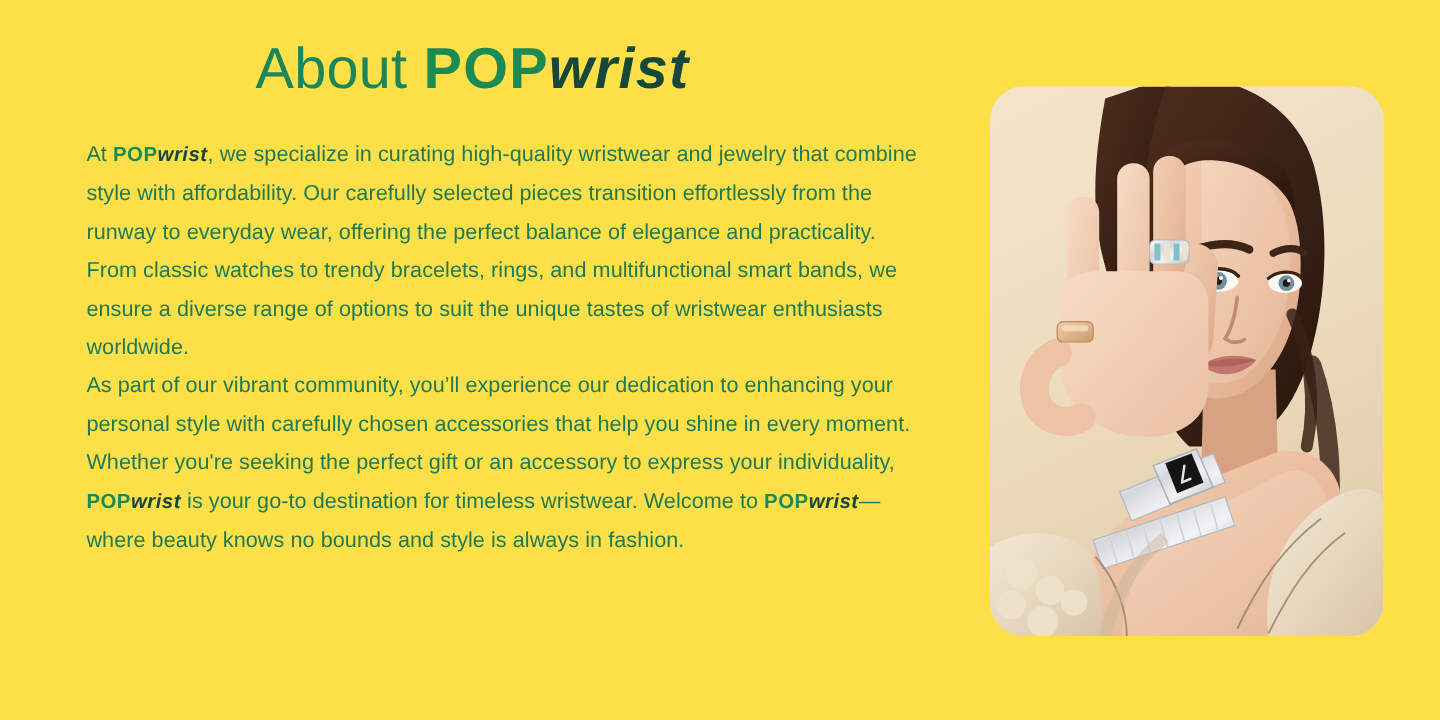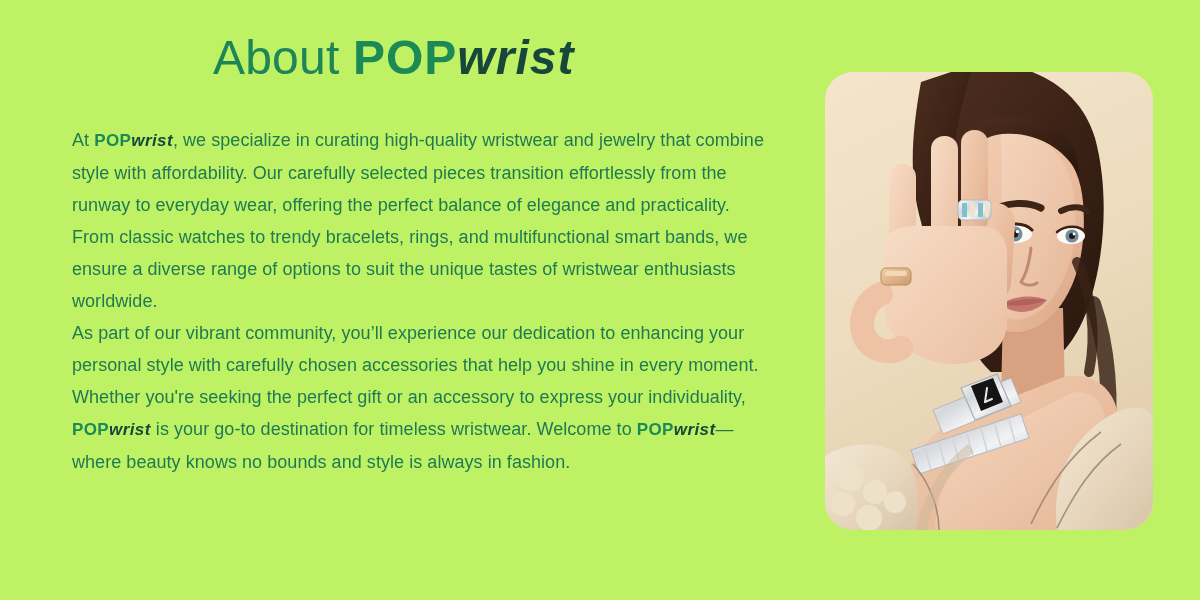--- a/index.html
+++ b/index.html
@@ -13,21 +13,21 @@
   body {
     background:#eceefc;
     font-family:"Liberation Sans", sans-serif;
     -webkit-font-smoothing:antialiased;
   }
 
   .about-section {
     position:relative;
     width:1200px;
     height:600px;
-    background:#bef264;
+    background:#fde047;
   }
 
   
   .about-heading {
     position:absolute;
     left:213px;
     top:30px;
     font-size:48px;
     font-weight:400;
     letter-spacing:0.2px;
@@ -54,21 +54,21 @@
   }
   .about-heading .brand {
     font-size:48px;
     letter-spacing:1px;
   }
 
   
   .about-copy {
     position:absolute;
     left:72px;
-    top:124px;
+    top:112px;
     width:700px;
     color:#1f7a54;
     font-size:18px;
     line-height:32px;
     font-weight:400;
     letter-spacing:0.05px;
   }
   .about-copy p { margin:0; }
   .about-copy .brand {
     font-size:17px;

